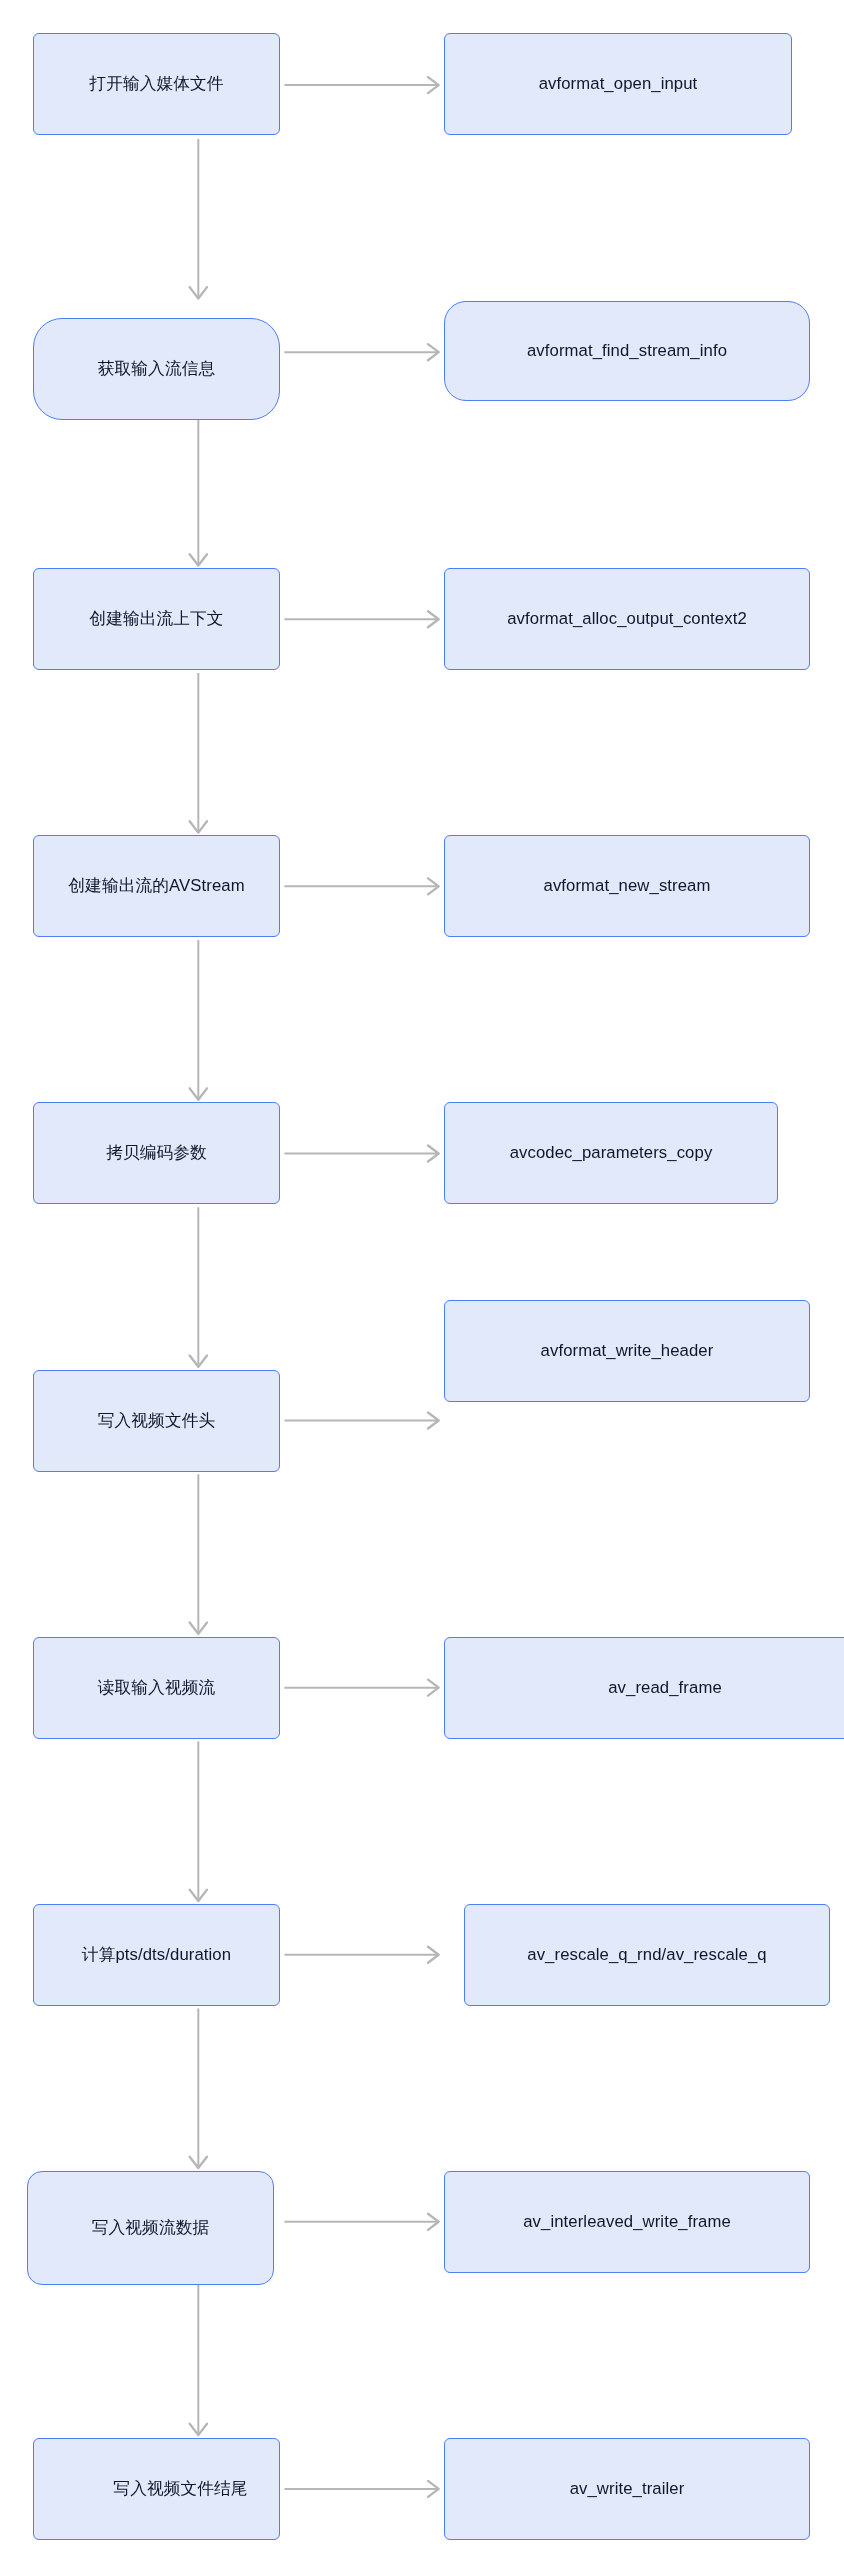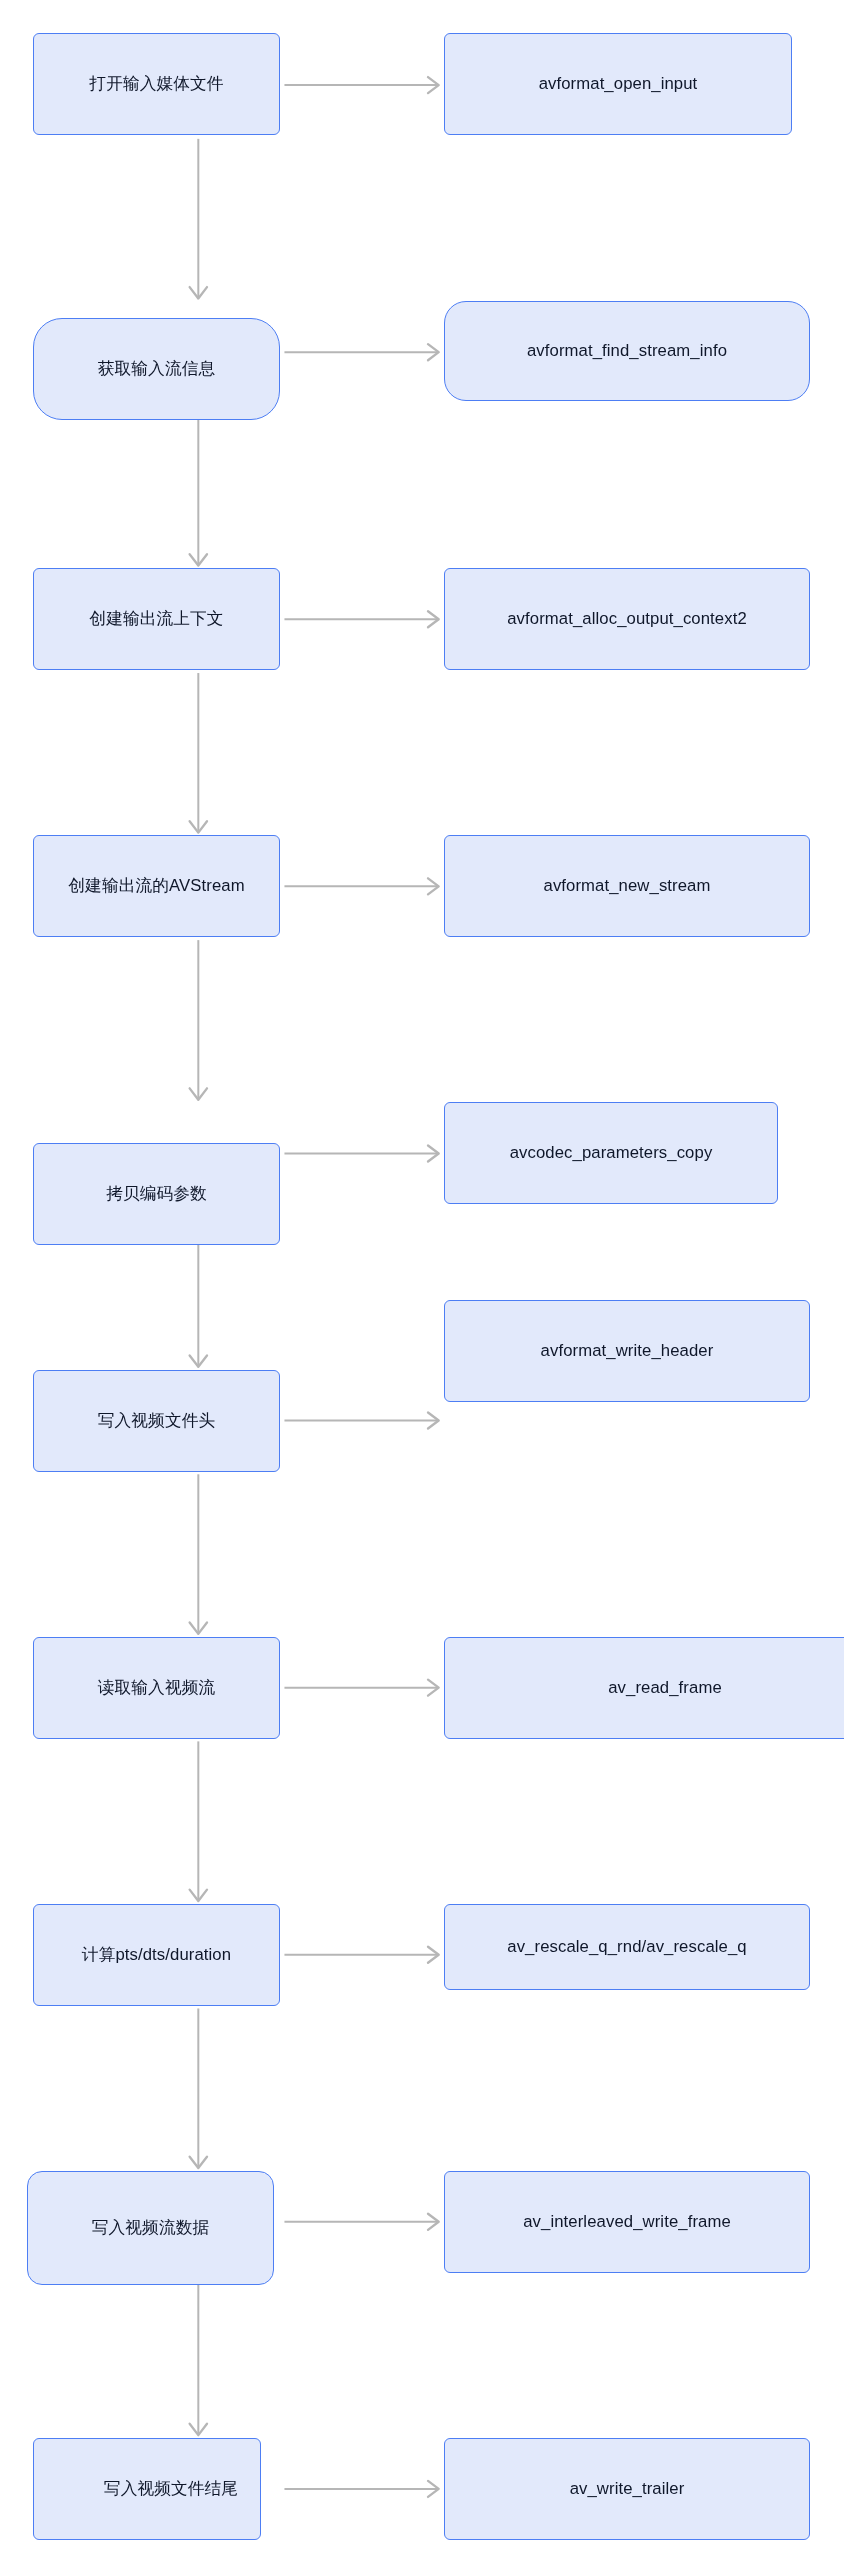--- a/index.html
+++ b/index.html
@@ -117,51 +117,51 @@
       </div>
       <div class="node api" style="left: 444px; top: 568px; width: 366px; height: 102px;">
         <span class="node-label">avformat_alloc_output_context2</span>
       </div>
       <div class="node step" style="left: 33px; top: 835px; width: 247px; height: 102px;">
         <span class="node-label">创建输出流的AVStream</span>
       </div>
       <div class="node api" style="left: 444px; top: 835px; width: 366px; height: 102px;">
         <span class="node-label">avformat_new_stream</span>
       </div>
-      <div class="node step" style="left: 33px; top: 1102px; width: 247px; height: 102px; margin-top: 41px;">
+      <div class="node step" style="left: 33px; top: 1102px; width: 247px; height: 102px;">
         <span class="node-label">拷贝编码参数</span>
       </div>
       <div class="node api" style="left: 444px; top: 1102px; width: 334px; height: 102px;">
         <span class="node-label">avcodec_parameters_copy</span>
       </div>
       <div class="node step" style="left: 33px; top: 1370px; width: 247px; height: 102px;">
         <span class="node-label">写入视频文件头</span>
       </div>
       <div class="node api" style="left: 444px; top: 1300px; width: 366px; height: 102px;">
         <span class="node-label">avformat_write_header</span>
       </div>
       <div class="node step" style="left: 33px; top: 1637px; width: 247px; height: 102px;">
         <span class="node-label">读取输入视频流</span>
       </div>
       <div class="node api" style="left: 444px; top: 1637px; width: 442px; height: 102px;">
         <span class="node-label">av_read_frame</span>
       </div>
       <div class="node step" style="left: 33px; top: 1904px; width: 247px; height: 102px;">
         <span class="node-label">计算pts/dts/duration</span>
       </div>
-      <div class="node api" style="left: 444px; top: 1904px; width: 366px; height: 86px;">
+      <div class="node api" style="left: 464px; top: 1904px; width: 366px; height: 102px;">
         <span class="node-label">av_rescale_q_rnd/av_rescale_q</span>
       </div>
       <div class="node step" style="left: 27px; top: 2171px; width: 247px; height: 114px; border-radius: 15px;">
         <span class="node-label">写入视频流数据</span>
       </div>
       <div class="node api" style="left: 444px; top: 2171px; width: 366px; height: 102px;">
         <span class="node-label">av_interleaved_write_frame</span>
       </div>
-      <div class="node step" style="left: 33px; top: 2438px; width: 228px; height: 102px; padding-left: 48px;">
+      <div class="node step" style="left: 33px; top: 2438px; width: 247px; height: 102px; padding-left: 48px;">
         <span class="node-label">写入视频文件结尾</span>
       </div>
       <div class="node api" style="left: 444px; top: 2438px; width: 366px; height: 102px;">
         <span class="node-label">av_write_trailer</span>
       </div>
     </div>
 </div>
 
 
 </body></html>

